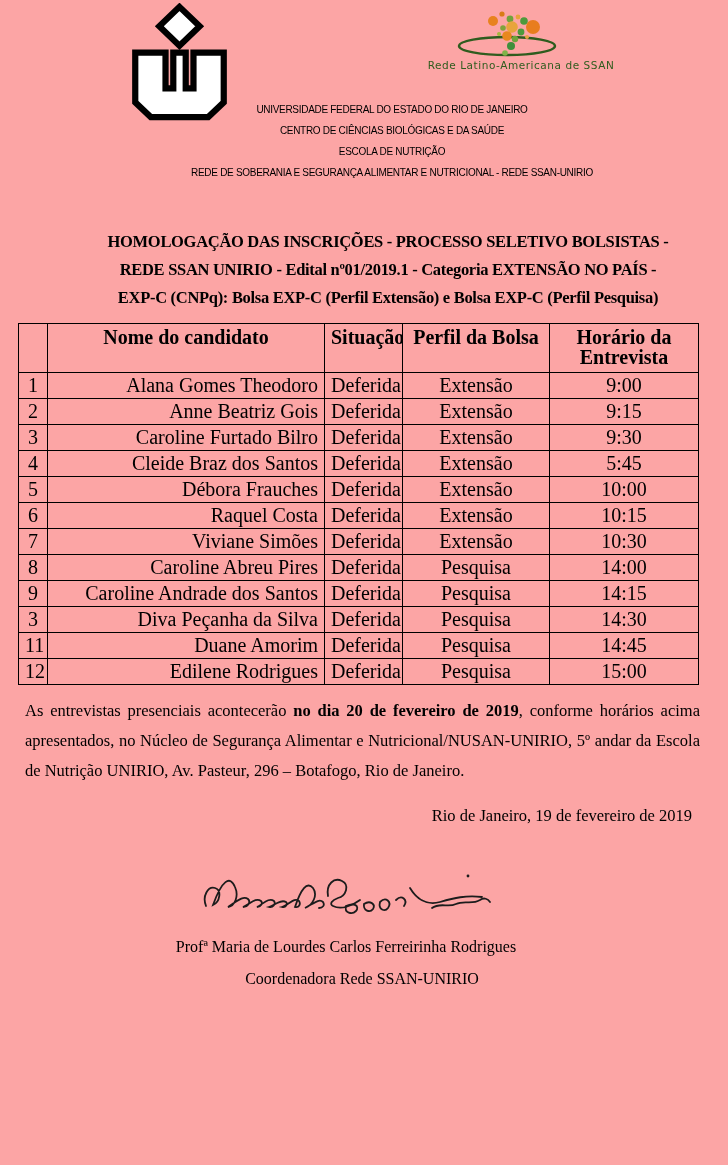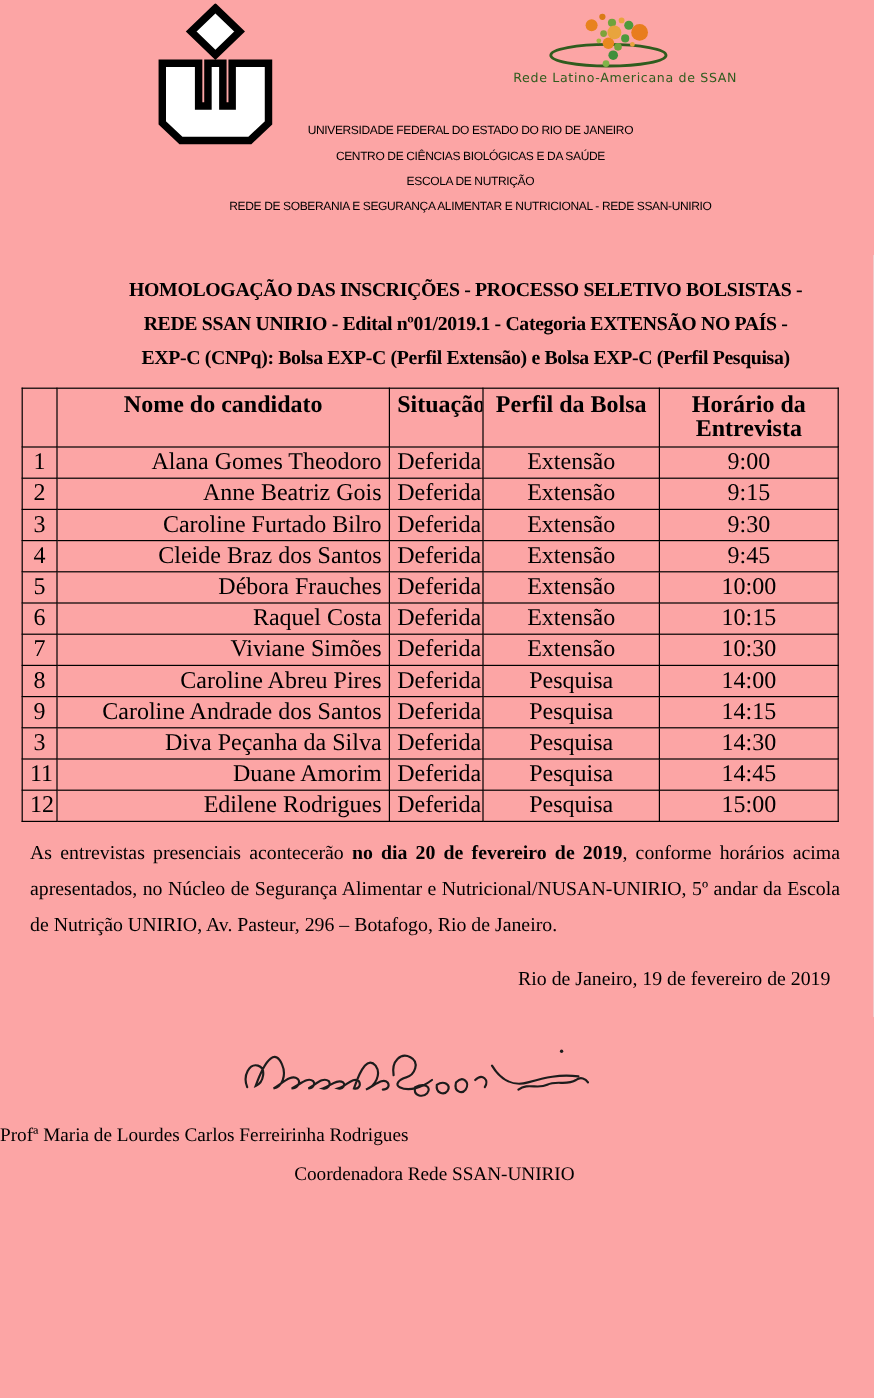--- a/index.html
+++ b/index.html
@@ -60,21 +60,21 @@
   .body-paragraph{
     position:absolute;top:679px;left:25px;width:675px;
     font-size:16.5px;line-height:30px;text-align:justify;
   }
   .date-line{
     position:absolute;top:806px;left:25px;width:667px;
     font-size:16.5px;text-align:right;white-space:nowrap;
   }
   
   .signature-svg{position:absolute;left:200px;top:864px;width:295px;height:58px;}
-  .sig-name{position:absolute;top:938px;left:0;width:692px;text-align:left;font-size:16px;}
+  .sig-name{position:absolute;top:938px;left:0;width:692px;text-align:center;font-size:16px;}
   .sig-role{position:absolute;top:970px;left:16px;width:692px;text-align:center;font-size:16px;}
 </style>
 </head>
 <body>
 
 <div class="page">
 
   <svg class="unirio-logo" viewBox="0 0 130 152" xmlns="http://www.w3.org/2000/svg">
     <path d="M65,5 L91,30 L65,55 L39,30 Z" fill="#fff" stroke="#000" stroke-width="8"></path>
     <path d="M8,64 H47 V110 H57 V64 H73 V110 H83 V64 H122 V128 L102,147 H28 L8,128 Z" fill="#fff" stroke="#000" stroke-width="8" stroke-linejoin="miter"></path>
@@ -152,21 +152,21 @@
           <td class="left">Caroline Furtado Bilro</td>
           <td>Deferida</td>
           <td>Extensão</td>
           <td>9:30</td>
         </tr>
         <tr>
           <td>4</td>
           <td class="left">Cleide Braz dos Santos</td>
           <td>Deferida</td>
           <td>Extensão</td>
-          <td>9:45</td>
+          <td>5:45</td>
         </tr>
         <tr>
           <td>5</td>
           <td class="left">Débora Frauches</td>
           <td>Deferida</td>
           <td>Extensão</td>
           <td>10:00</td>
         </tr>
         <tr>
           <td>6</td>

